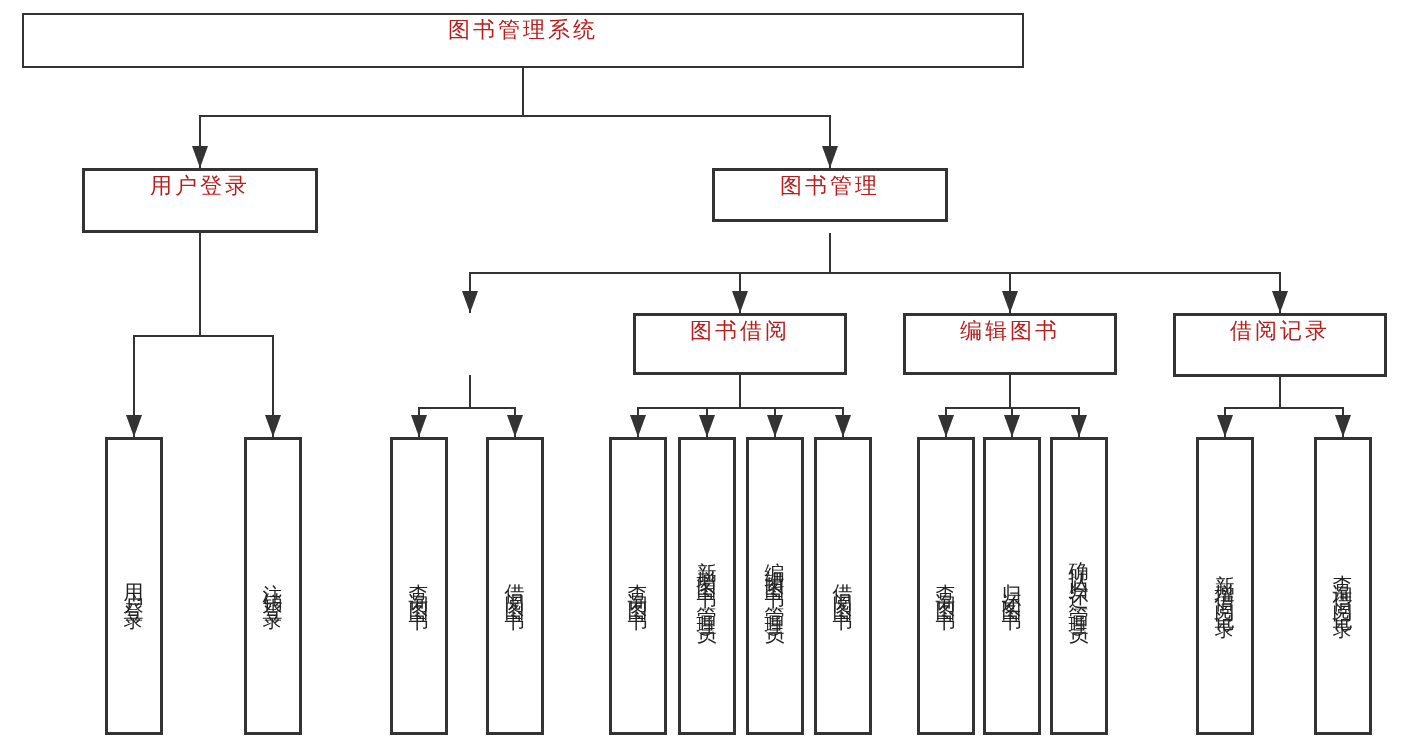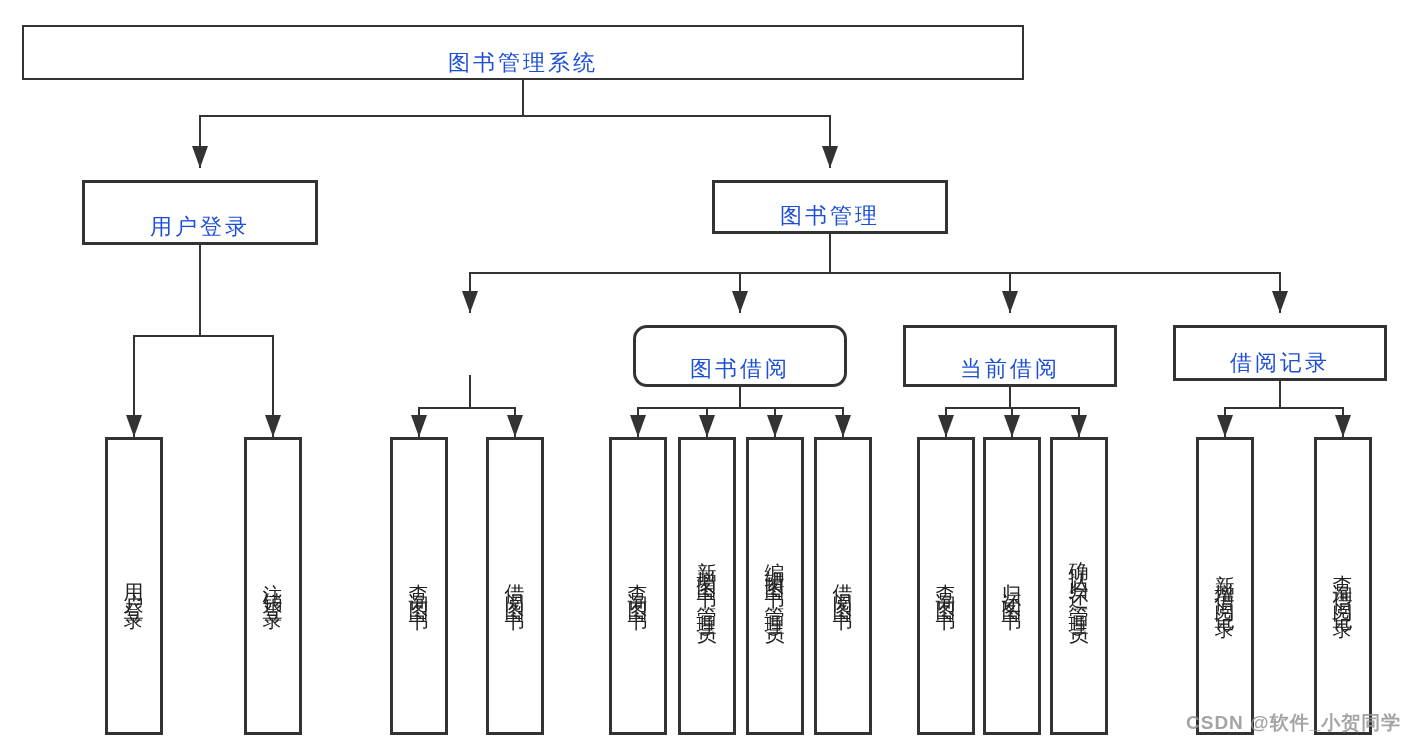--- a/index.html
+++ b/index.html
@@ -11,27 +11,26 @@
     background: #ffffff;
     font-family: "Liberation Sans", "DejaVu Sans", sans-serif;
     overflow: hidden;
   }
   
   .node {
     position: absolute;
     background: #ffffff;
     border: 3px solid #333333;
     display: flex;
-    align-items: flex-end;
+    align-items: flex-start;
     justify-content: center;
-    color: #1d4ed8;
+    color: #b91c1c;
     font-size: 22px;
     letter-spacing: 3px;
     z-index: 2;
-    margin-top: 12px;
   }
   .leaf {
     position: absolute;
     top: 437px;
     width: 58px;
     height: 298px;
     background: #ffffff;
     border: 3px solid #333333;
     display: flex;
     align-items: center;
@@ -104,27 +103,27 @@
   <div class="hl" style="left:469px; top:272px; width:812px;"></div>
   <div class="vl" style="left:469px;  top:272px; height:41px;"></div>
   <div class="ah" style="left:462px;  top:291px;"></div>
   <div class="vl" style="left:739px;  top:272px; height:41px;"></div>
   <div class="ah" style="left:732px;  top:291px;"></div>
   <div class="vl" style="left:1009px; top:272px; height:41px;"></div>
   <div class="ah" style="left:1002px; top:291px;"></div>
   <div class="vl" style="left:1279px; top:272px; height:41px;"></div>
   <div class="ah" style="left:1272px; top:291px;"></div>
 
-  <div class="node" style="left:633px; top:313px; width:214px; height:62px;border-radius:14px;">
+  <div class="node" style="left:633px; top:313px; width:214px; height:62px;">
     <span>图书借阅</span>
   </div>
   <div class="node" style="left:903px; top:313px; width:214px; height:62px;">
-    <span>当前借阅</span>
-  </div>
-  <div class="node" style="left:1173px; top:313px; width:214px; height:56px;">
+    <span>编辑图书</span>
+  </div>
+  <div class="node" style="left:1173px; top:313px; width:214px; height:64px;">
     <span>借阅记录</span>
   </div>
 
   <div class="vl" style="left:469px;  top:375px; height:32px;"></div>
   <div class="hl" style="left:418px;  top:407px; width:98px;"></div>
   <div class="vl" style="left:418px;  top:407px; height:30px;"></div>
   <div class="ah" style="left:411px;  top:415px;"></div>
   <div class="vl" style="left:514px;  top:407px; height:30px;"></div>
   <div class="ah" style="left:507px;  top:415px;"></div>
 
@@ -192,15 +191,14 @@
     <span>确认归还（管理员）</span>
   </div>
 
   <div class="leaf" style="left:1196px;">
     <span>新增借阅记录</span>
   </div>
   <div class="leaf" style="left:1314px;">
     <span>查询借阅记录</span>
   </div>
 
-  <div class="watermark">CSDN @软件_小贺同学</div>
 
 </div>
 
 </body></html>

